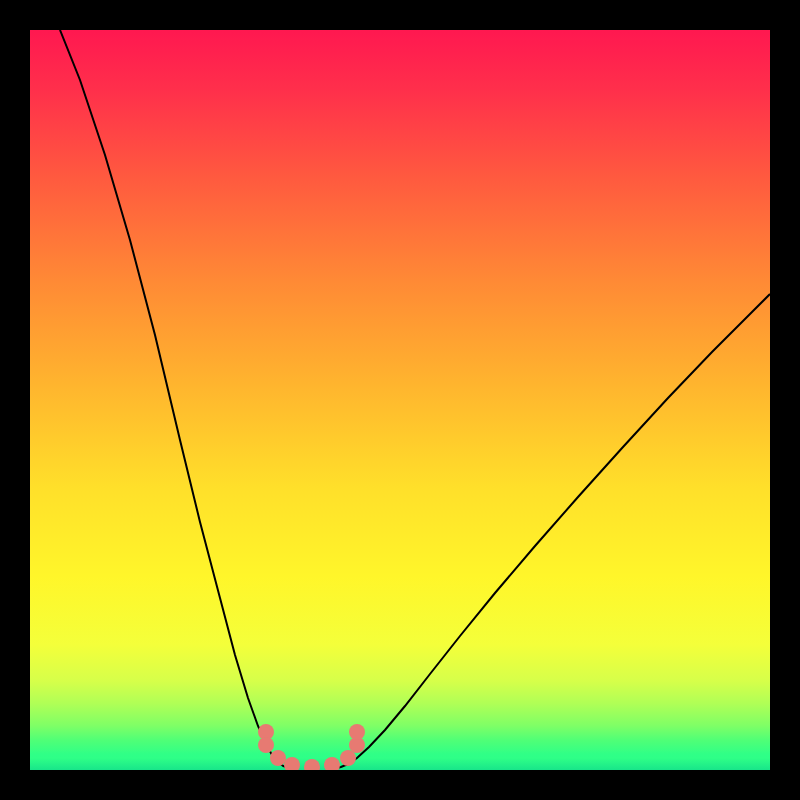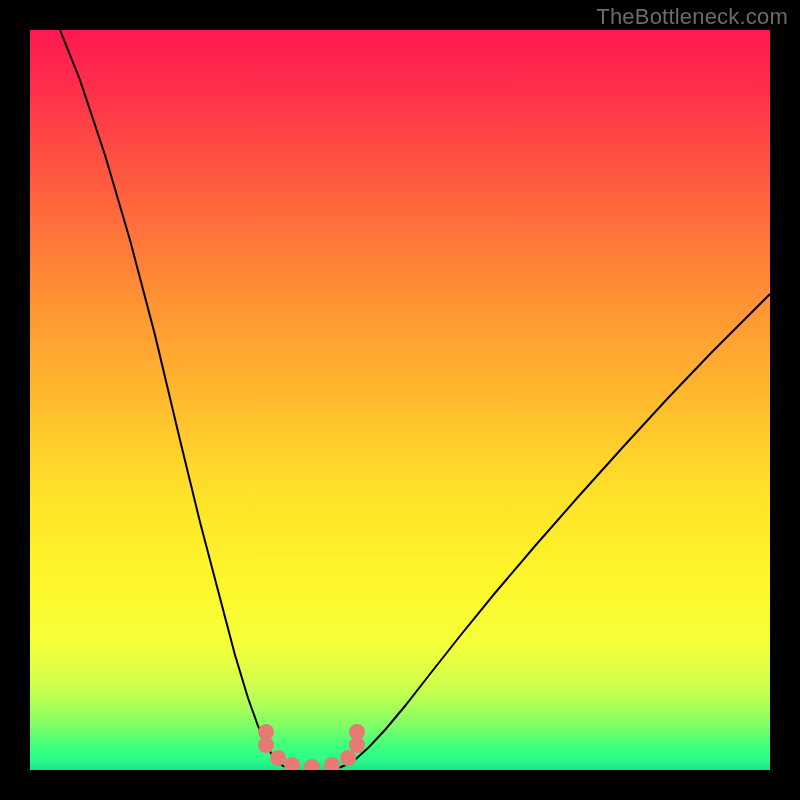--- a/index.html
+++ b/index.html
@@ -73,21 +73,20 @@
   svg {
     position: absolute;
     inset: 0;
   }
 </style>
 </head>
 <body>
 
 <div class="frame">
 
-  <div class="watermark">TheBottleneck.com</div>
 
   <div class="plot-area">
     <div class="gradient"></div>
     <div class="thin-green"></div>
 
     <svg id="chart-svg" viewBox="0 0 740 740" preserveAspectRatio="none">
       <path id="left-path" fill="none" stroke="#000000" stroke-width="2" d="M30 0 L50 50 L75 125 L100 210 L125 305 L150 410 L170 492 L190 568 L205 625 L218 668 L228 696 L236 714 L242 725 L248 732 L253 736 L258 738 L262 738"></path>
       <path id="right-path" fill="none" stroke="#000000" stroke-width="2" d="M306 738 L311 737 L318 734 L327 728 L339 717 L355 700 L375 676 L400 644 L430 606 L465 563 L505 516 L548 467 L593 417 L638 368 L682 322 L722 282 L740 264"></path>
       <g id="markers">
           <circle cx="236" cy="702" r="8" fill="#e77a72"></circle>

